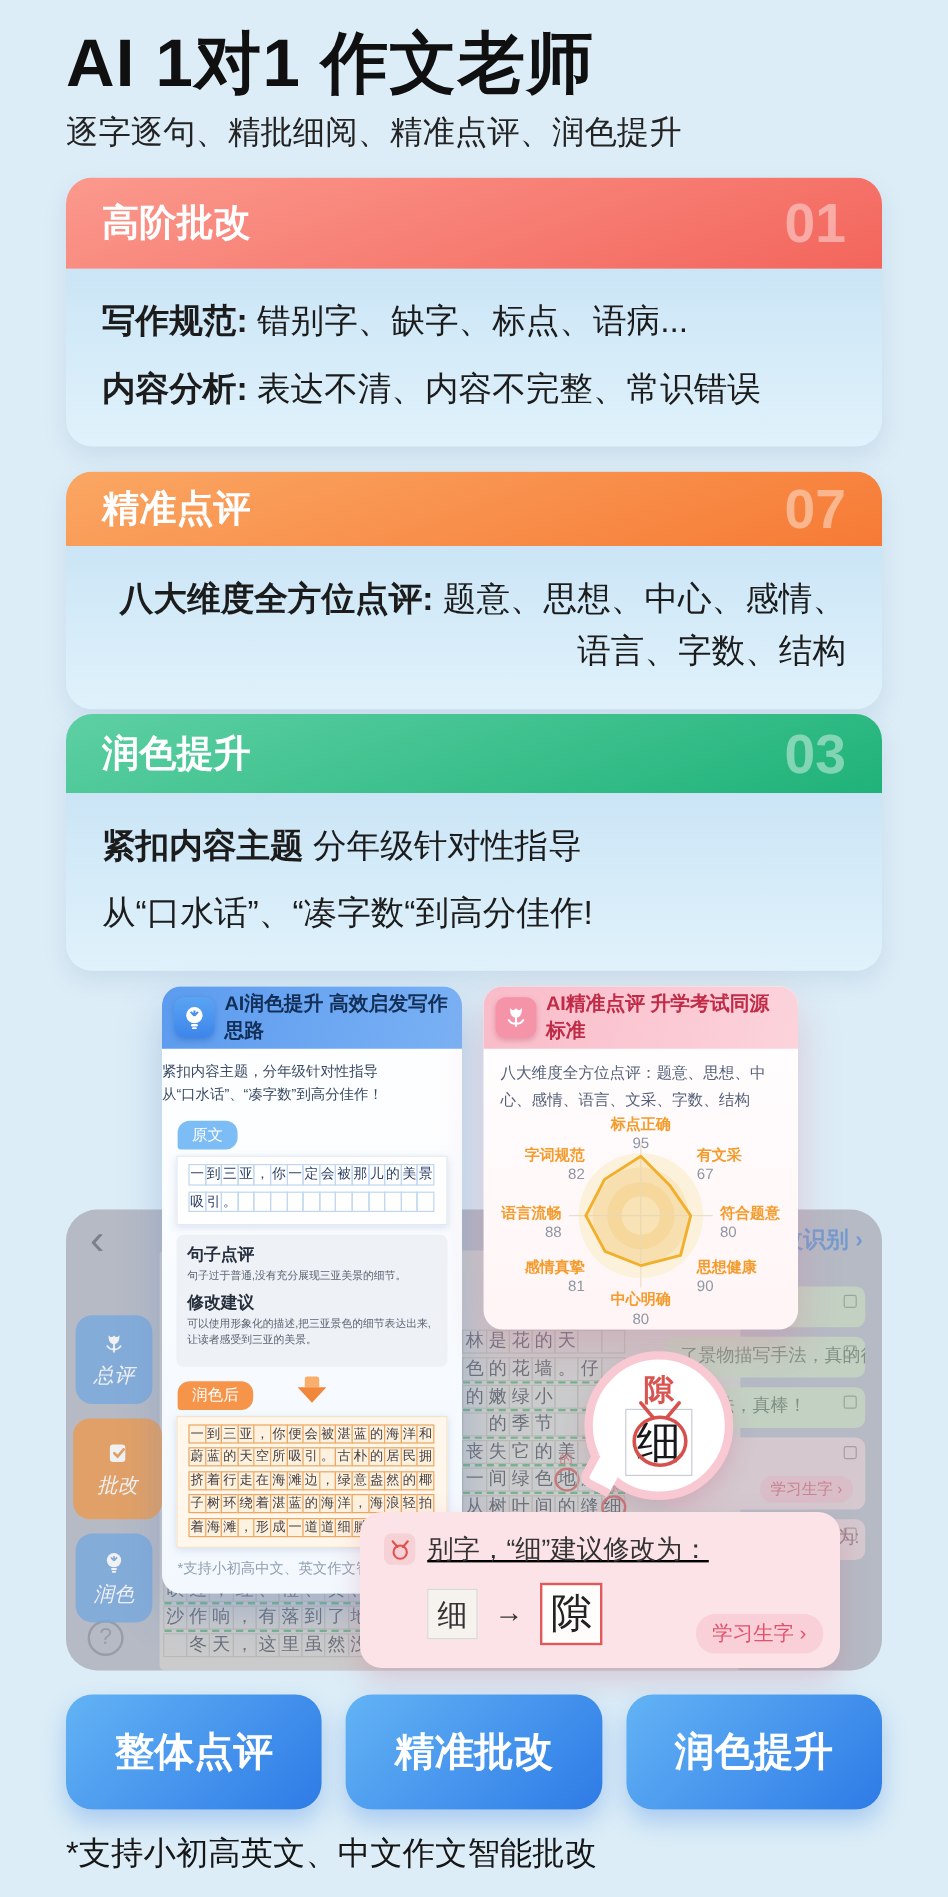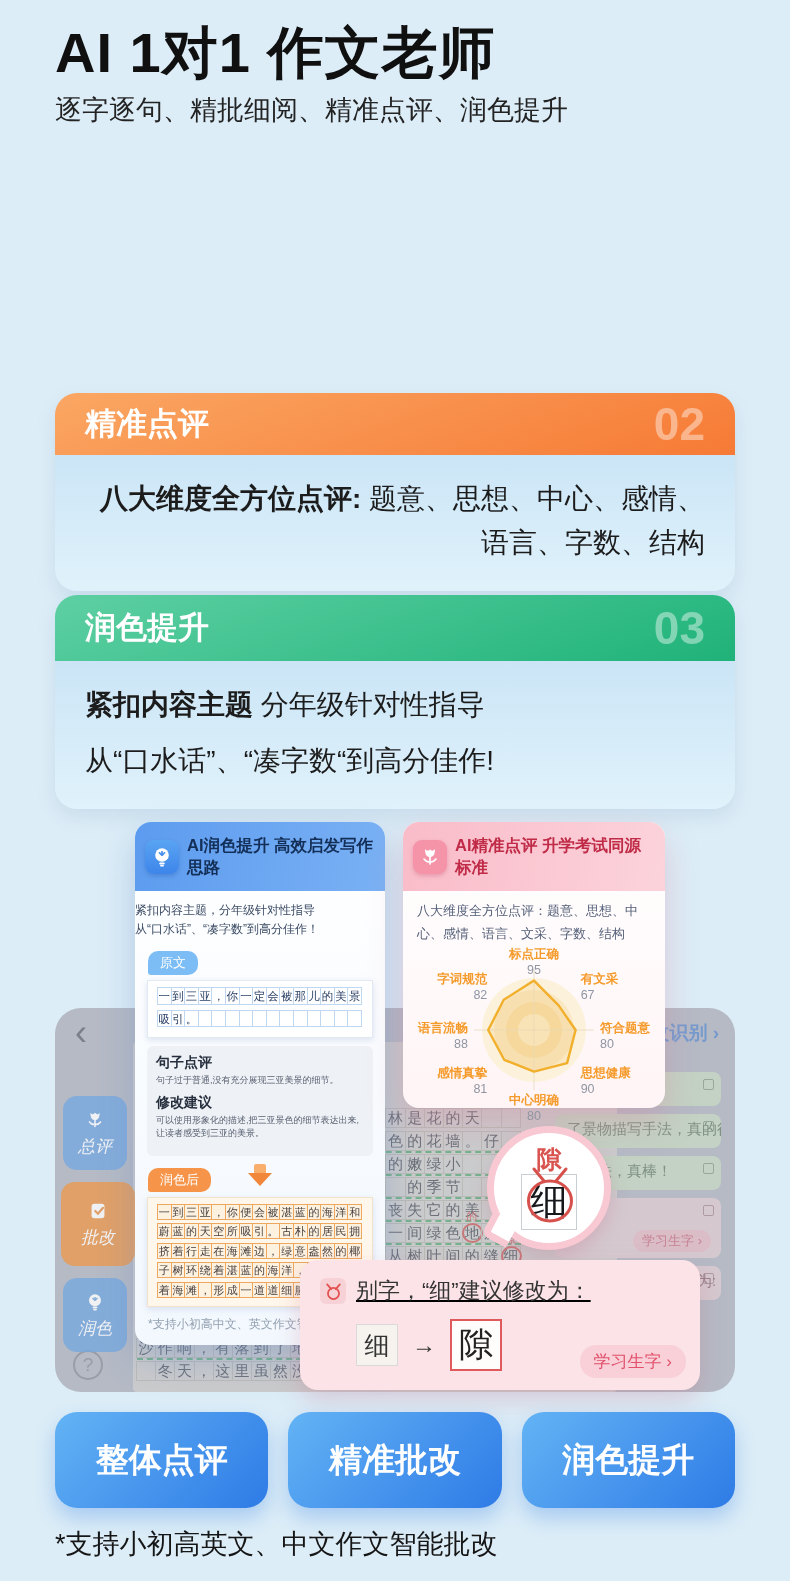--- a/index.html
+++ b/index.html
@@ -71,21 +71,21 @@
   .ann-pill { position:absolute; right:10px; bottom:6px; background:#F0BFC9; color:#D36178;
               font-size:13px; padding:2px 9px; border-radius:11px; }
 
   
   .pcard { position:absolute; border-radius:16px; z-index:3; }
   .pcard-left { left:135px; top:822px; width:250px; background:linear-gradient(180deg,#FFFFFF,#F2F8FE);
                 box-shadow:0 16px 34px rgba(96,135,195,.35); padding-bottom:12px; }
   .pcard-right { left:403px; top:822px; width:262px; height:286px;
                  background:linear-gradient(180deg,#FFFFFF,#FFF4F6);
                  box-shadow:0 16px 34px rgba(214,125,152,.32); }
-  .pc-header { height:69px; border-radius:16px 16px 0 0; display:flex; align-items:center;
+  .pc-header { height:52px; border-radius:16px 16px 0 0; display:flex; align-items:center;
                gap:8px; padding:0 10px;justify-content:space-between; }
   .pcard-left  .pc-header { background:linear-gradient(100deg,#5C9BEF,#7AB1F4); }
   .pcard-right .pc-header { background:linear-gradient(100deg,#F9BCC9,#FCD3DB); }
   .pc-ht { font-size:16.5px; font-weight:700; }
   .pcard-left  .pc-ht { color:#132F58; }
   .pcard-right .pc-ht { color:#C02B47; }
   .icon-tile { width:34px; height:34px; border-radius:9px; flex:none;
                display:flex; align-items:center; justify-content:center; }
   .tile-blue { background:linear-gradient(180deg,#5AA4F3,#3D85EA); box-shadow:0 2px 4px rgba(30,80,160,.3); }
   .tile-pink { background:#F593A9; box-shadow:0 2px 4px rgba(190,70,100,.3); }
@@ -164,25 +164,35 @@
   .footer { position:absolute; left:55px; top:1526px; font-size:27px; color:#161616; }
 </style>
 </head>
 <body>
 
 <div class="page">
 
   <h1 class="title">AI 1对1 作文老师</h1>
   <p class="subtitle">逐字逐句、精批细阅、精准点评、润色提升</p>
 
+  <section class="fcard fcard-0">
+    <div class="fc-header">
+      <span class="fc-title">高阶批改</span>
+      <span class="fc-num">01</span>
+    </div>
+    <div class="fc-body">
+      <p class="fc-line"><b>写作规范:</b><span> 错别字、缺字、标点、语病...</span></p>
+      <p class="fc-line"><b>内容分析:</b><span> 表达不清、内容不完整、常识错误</span></p>
+    </div>
+  </section>
 
   <section class="fcard fcard-1">
     <div class="fc-header">
       <span class="fc-title">精准点评</span>
-      <span class="fc-num">02</span>
+      <span class="fc-num">07</span>
     </div>
     <div class="fc-body">
       <p class="fc-line"><b>八大维度全方位点评:</b><span> 题意、思想、中心、感情、语言、字数、结构</span></p>
     </div>
   </section>
 
   <section class="fcard fcard-2">
     <div class="fc-header">
       <span class="fc-title">润色提升</span>
       <span class="fc-num">03</span>

